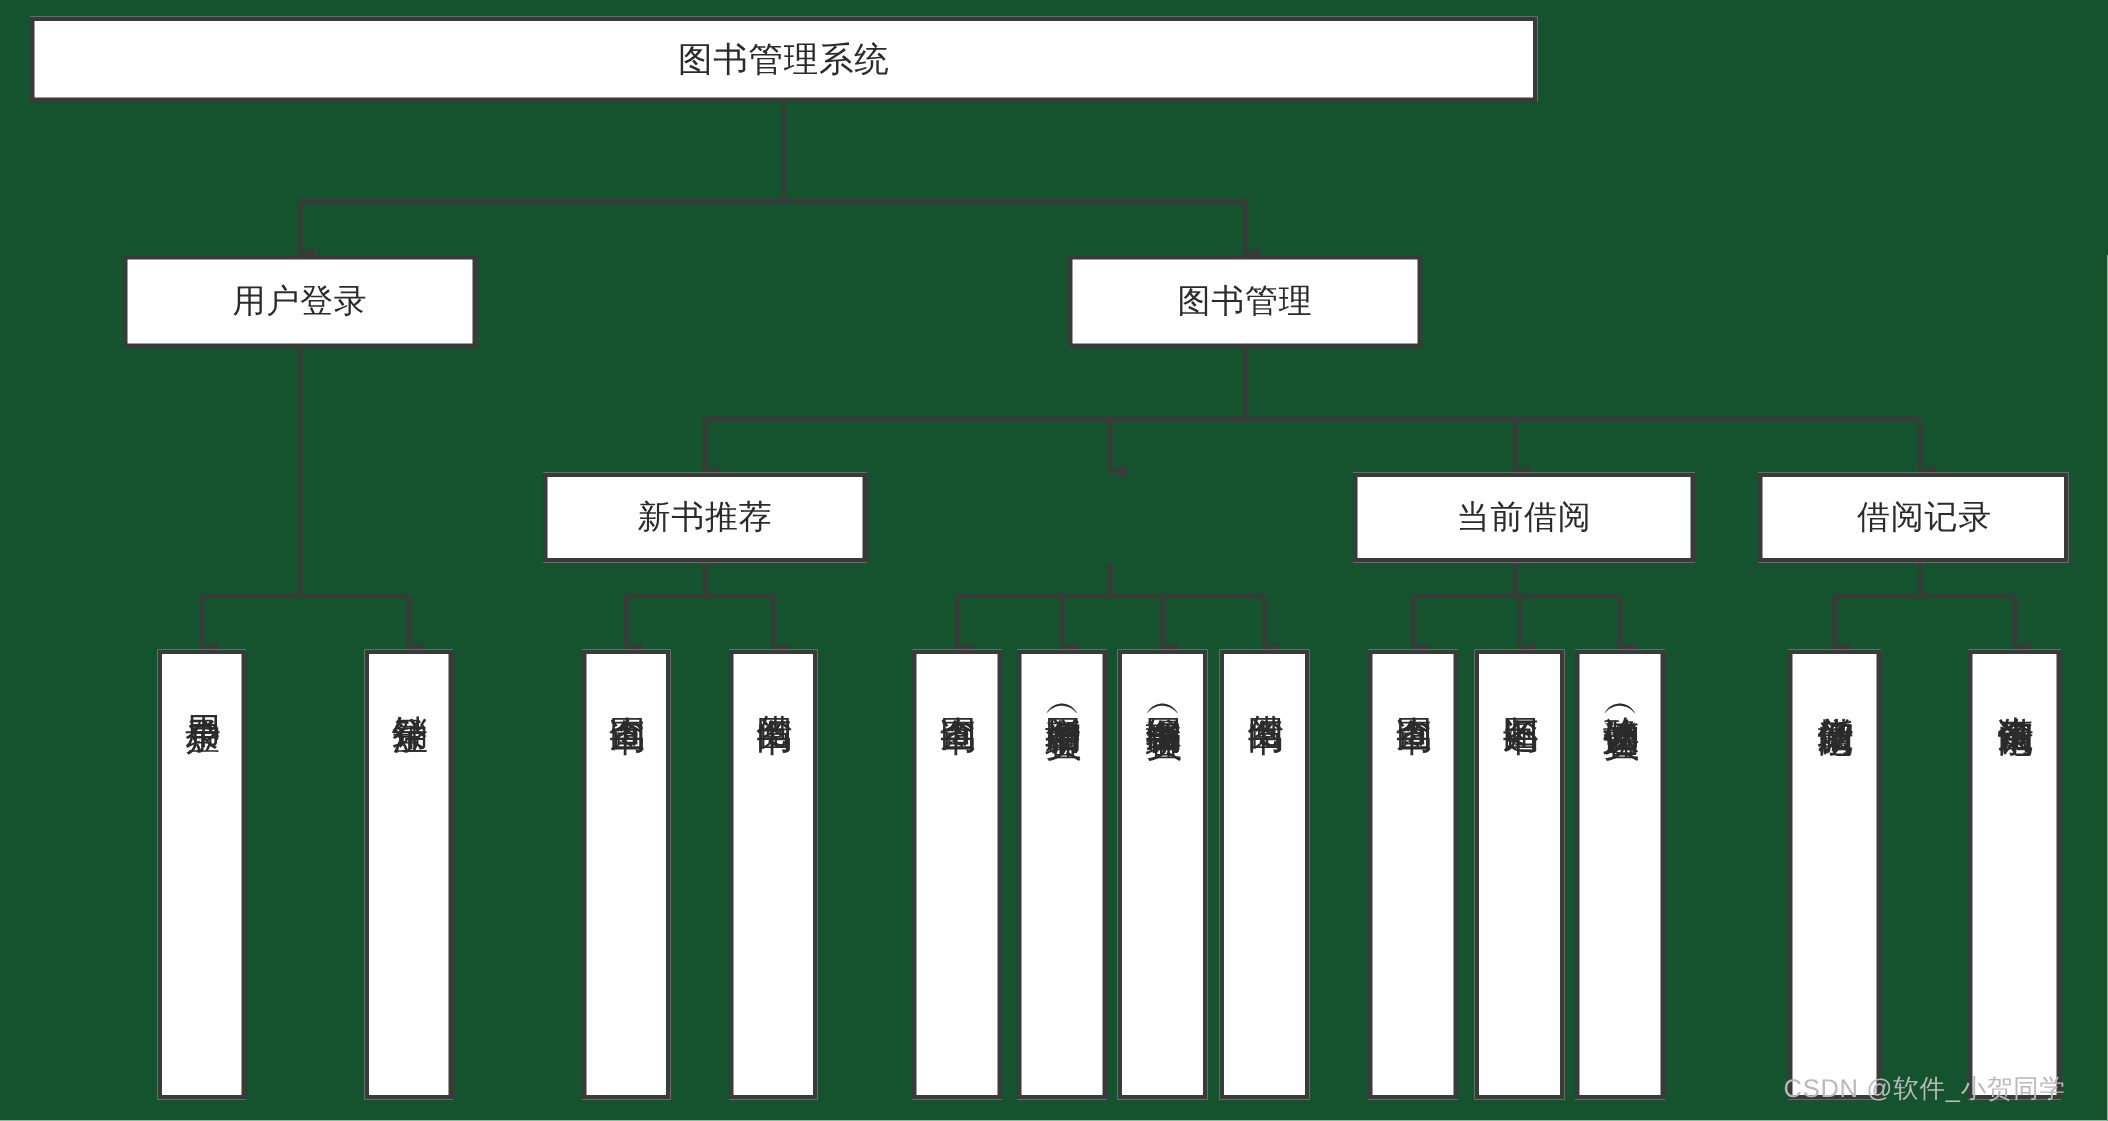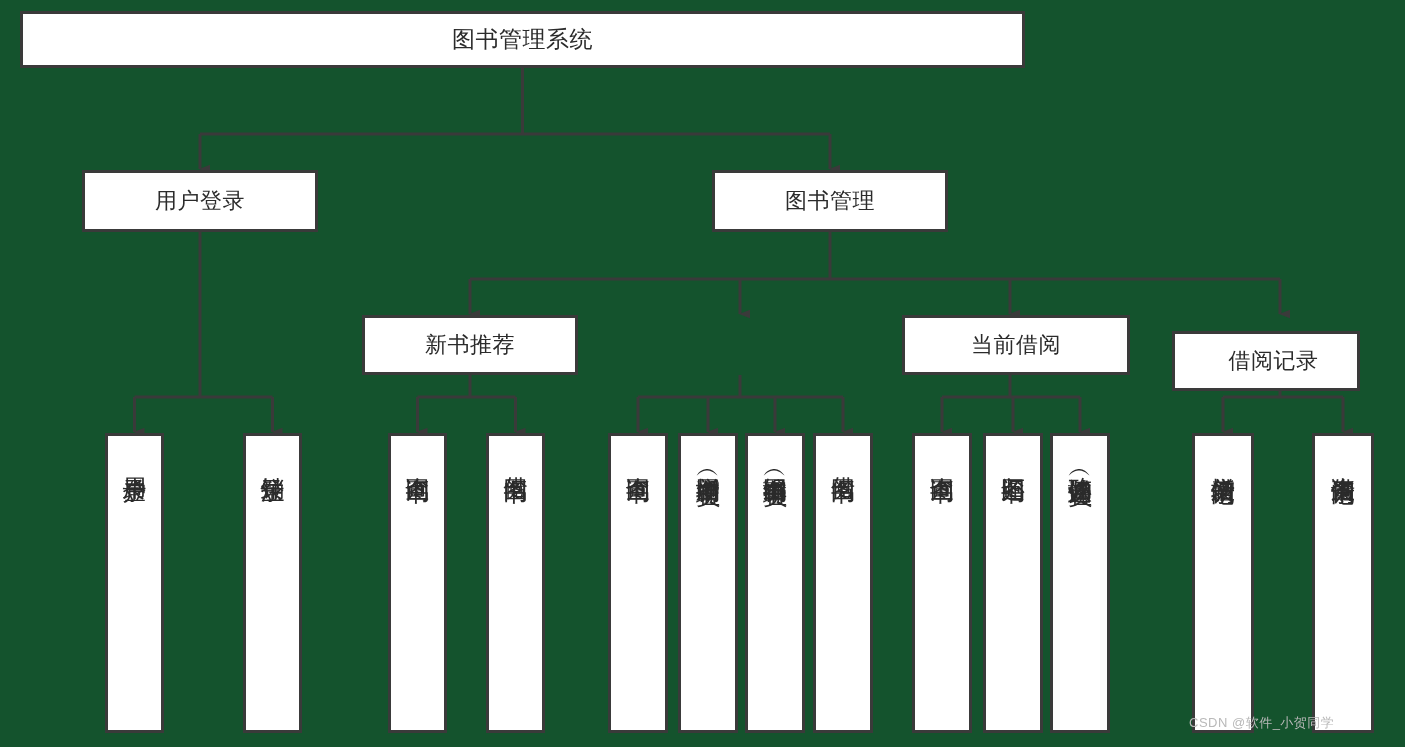--- a/index.html
+++ b/index.html
@@ -59,21 +59,21 @@
     text-orientation: upright;
     font-size: 24px;
     line-height: 1.16;
     letter-spacing: 1px;
     white-space: nowrap;
   }
   .watermark {
     position: absolute;
     left: 1189px;
     top: 714px;
-    font-size: 13px;
+    font-size: 17px;
     color: #b9b9b9;
     white-space: nowrap;
     z-index: 3;
     letter-spacing: 0.5px;
   }
 </style>
 </head>
 <body>
 
 <div id="canvas">
@@ -131,21 +131,21 @@
   <div class="node horiz" style="left: 712px; top: 170px; width: 236px; height: 62px;">
     <span class="label">图书管理</span>
   </div>
 
   <div class="node horiz" style="left: 362px; top: 315px; width: 216px; height: 60px;">
     <span class="label">新书推荐</span>
   </div>
   <div class="node horiz" style="left: 902px; top: 315px; width: 228px; height: 60px;">
     <span class="label">当前借阅</span>
   </div>
-  <div class="node horiz" style="left: 1172px; top: 331px; width: 188px; height: 60px; padding-left: 15px;">
+  <div class="node horiz" style="left: 1172px; top: 315px; width: 207px; height: 60px; padding-left: 15px;">
     <span class="label">借阅记录</span>
   </div>
 
   <div class="node leaf" style="left: 105px; top: 433px; width: 59px; height: 300px;">
     <span class="label">用户登录</span>
   </div>
   <div class="node leaf" style="left: 243px; top: 433px; width: 59px; height: 300px;">
     <span class="label">注销登录</span>
   </div>
 

